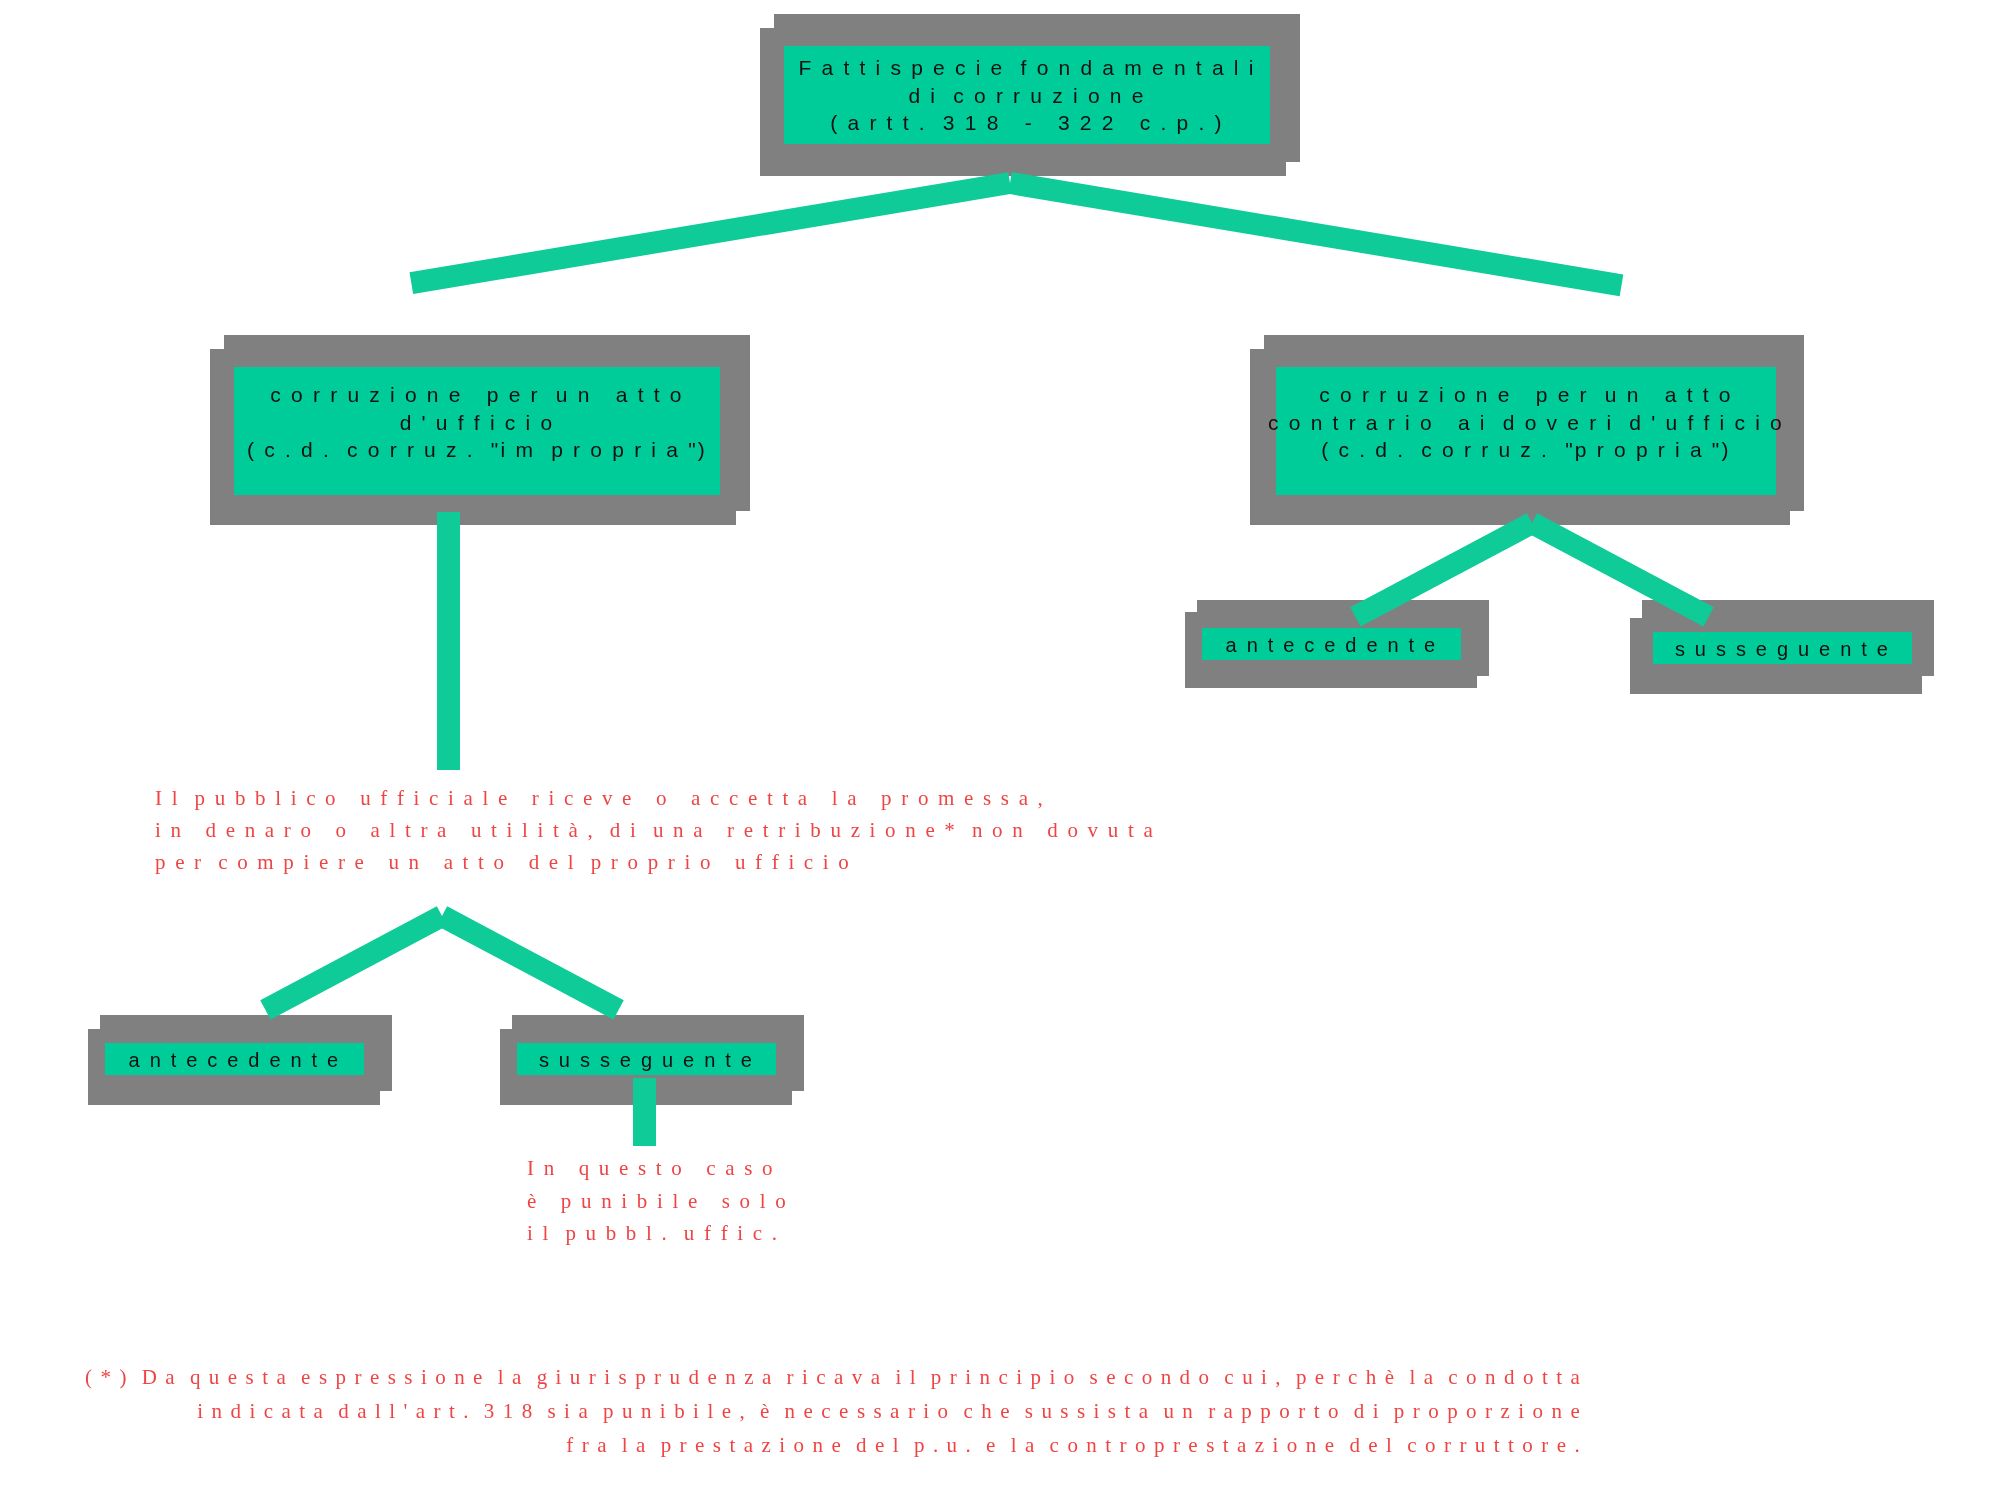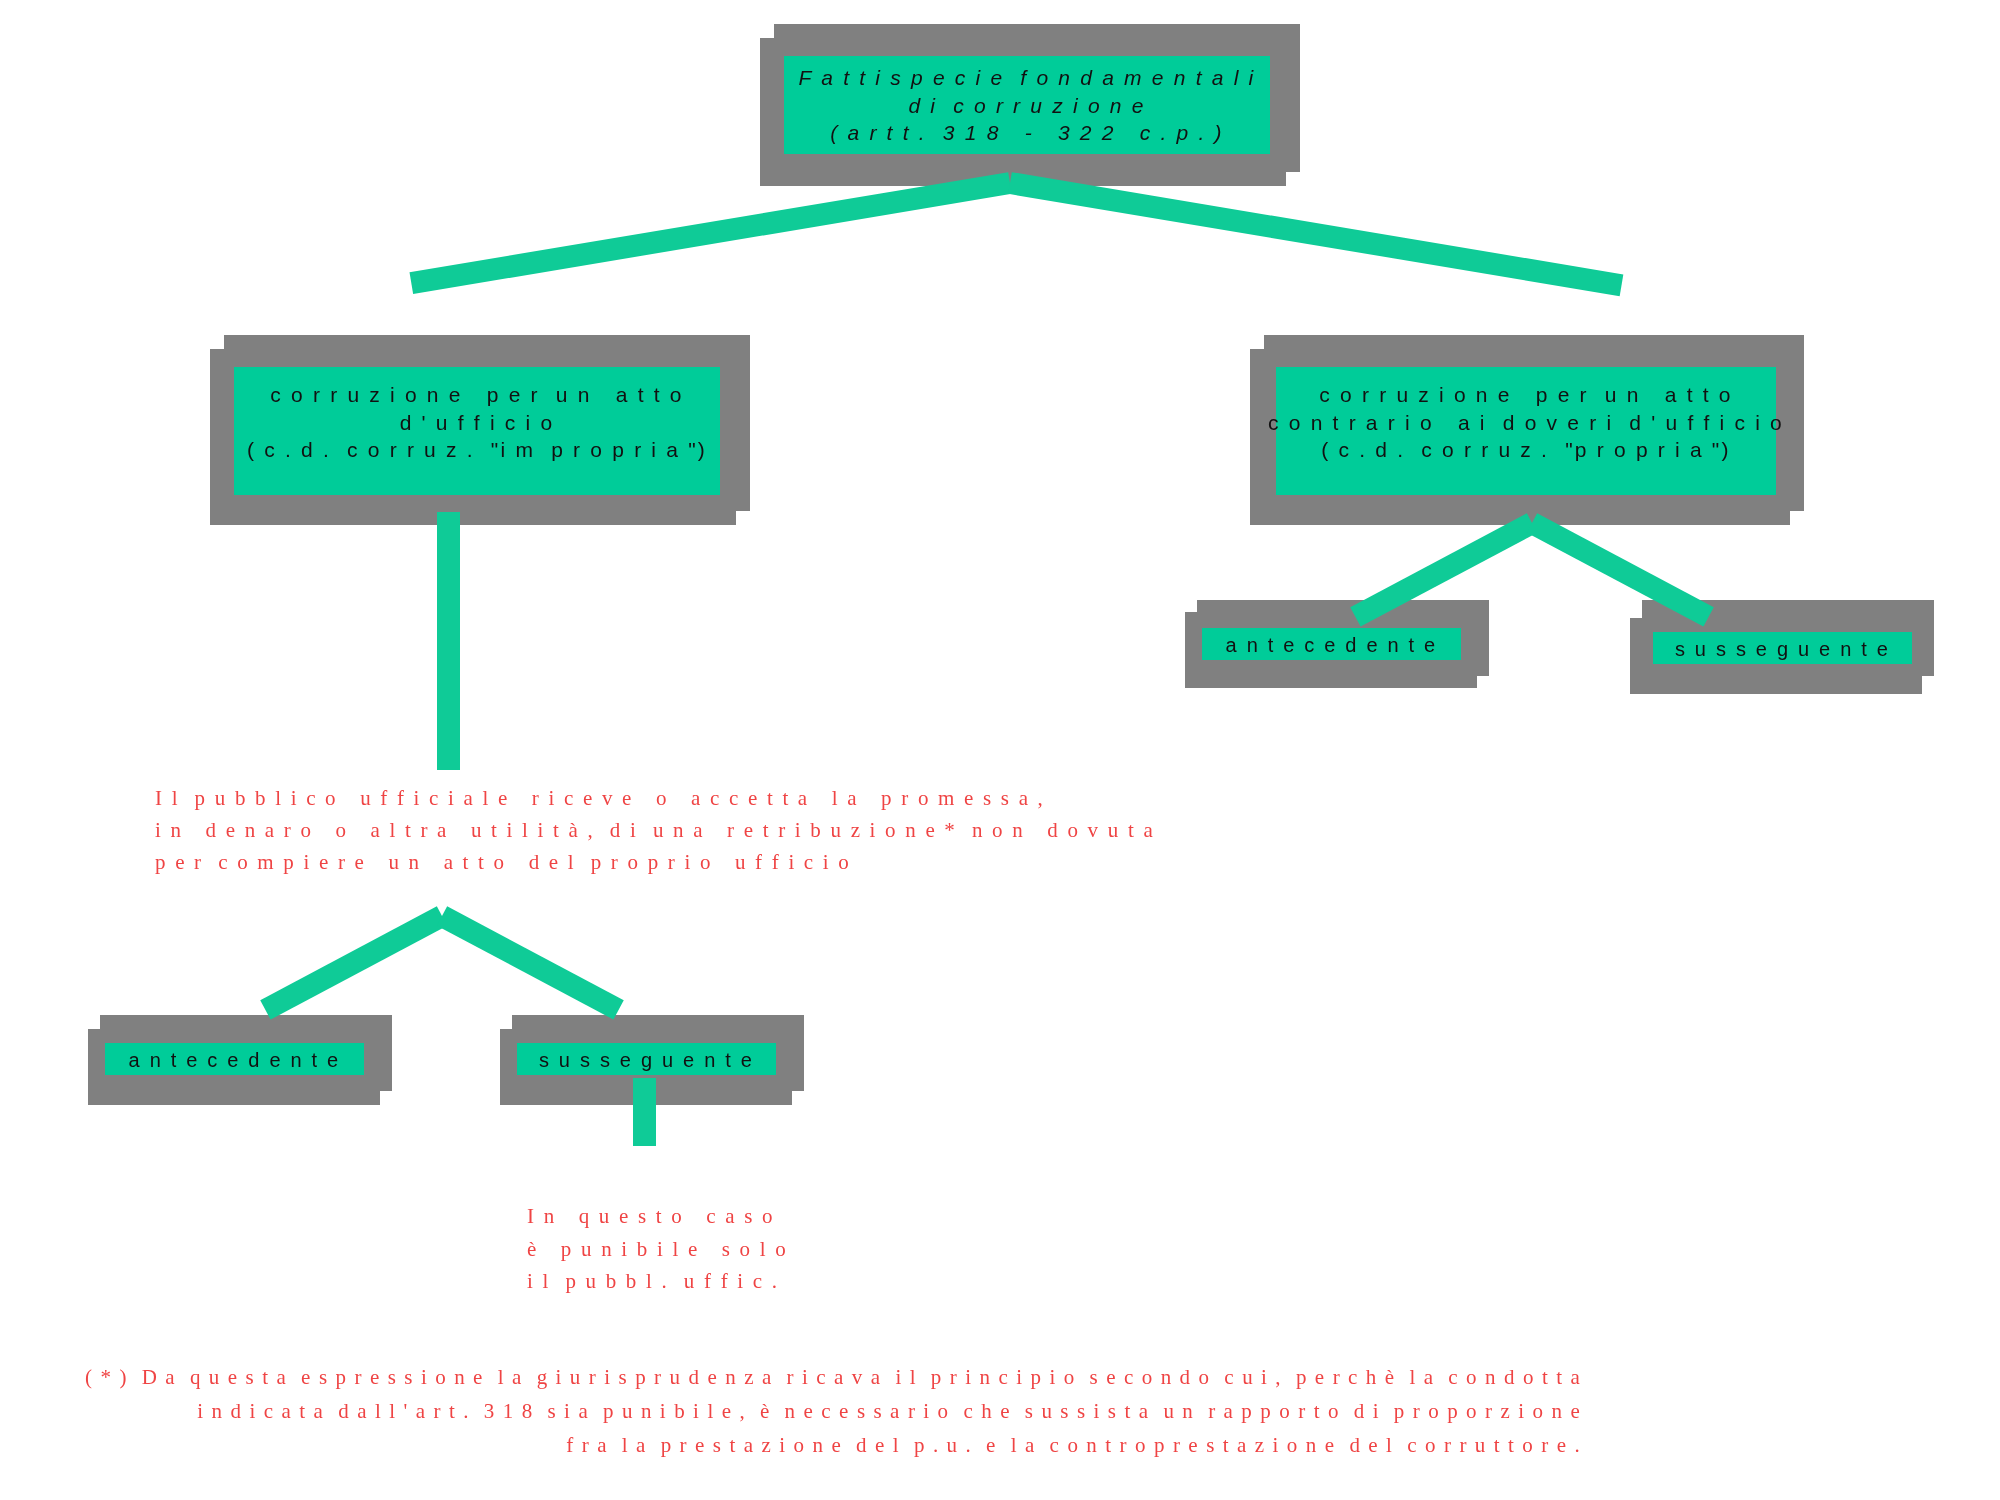--- a/index.html
+++ b/index.html
@@ -87,21 +87,21 @@
               transform: rotate(28deg);"></div>
 
   <div class="conn-v" style="left:633px; top:1078px; width:23px; height:68px;"></div>
 
   <div class="conn" style="left:1532px; top:512px; width:200px; height:22px;
               transform: rotate(152deg);"></div>
 
   <div class="conn" style="left:1532px; top:512px; width:200px; height:22px;
               transform: rotate(28deg);"></div>
 
-  <div class="node" style="left:760px; top:24px; width:592px; height:162px;font-style:italic;">
+  <div class="node" style="left:760px; top:14px; width:592px; height:162px;">
     <div class="plate-a" style="left:14px; top:0px; width:526px; height:148px;"></div>
     <div class="plate-b" style="left:0px; top:14px; width:526px; height:148px;"></div>
     <div class="fill" style="left:24px; top:32px; width:486px; height:98px;"></div>
     <div class="node-text" style="left:24px; top:40px; width:486px; font-size:21px;">F a t t i s p e c i e  f o n d a m e n t a l i
 d i  c o r r u z i o n e
 ( a r t t .  3 1 8   -   3 2 2   c . p . )</div>
   </div>
 
   <div class="node" style="left:210px; top:335px; width:540px; height:190px;">
     <div class="plate-a" style="left:14px; top:0px; width:526px; height:176px;"></div>
@@ -146,21 +146,21 @@
     <div class="node-text" style="left:17px; top:32px; width:259px; font-size:20px;">a n t e c e d e n t e</div>
   </div>
 
   <div class="node" style="left:500px; top:1015px; width:315px; height:92px;">
     <div class="plate-a" style="left:12px; top:0px; width:292px; height:76px;"></div>
     <div class="plate-b" style="left:0px; top:14px; width:292px; height:76px;"></div>
     <div class="fill" style="left:17px; top:28px; width:259px; height:32px;"></div>
     <div class="node-text" style="left:17px; top:32px; width:259px; font-size:20px;">s u s s e g u e n t e</div>
   </div>
 
-  <div class="para" style="left:527px; top:1152px; font-size:21px; line-height:1.55;margin-top:48px;">I n   q u e s t o   c a s o
+  <div class="para" style="left:527px; top:1152px; font-size:21px; line-height:1.55;">I n   q u e s t o   c a s o
 è   p u n i b i l e   s o l o
 i l  p u b b l .  u f f i c .</div>
 
   <div class="para" style="left:85px; top:1360px; font-size:21px; line-height:1.62; letter-spacing:1.6px;text-align:right;">( * )  D a  q u e s t a  e s p r e s s i o n e  l a  g i u r i s p r u d e n z a  r i c a v a  i l  p r i n c i p i o  s e c o n d o  c u i ,  p e r c h è  l a  c o n d o t t a
       i n d i c a t a  d a l l ' a r t .  3 1 8  s i a  p u n i b i l e ,  è  n e c e s s a r i o  c h e  s u s s i s t a  u n  r a p p o r t o  d i  p r o p o r z i o n e
       f r a  l a  p r e s t a z i o n e  d e l  p . u .  e  l a  c o n t r o p r e s t a z i o n e  d e l  c o r r u t t o r e .</div>
 
 </div>
 
 </body></html>

